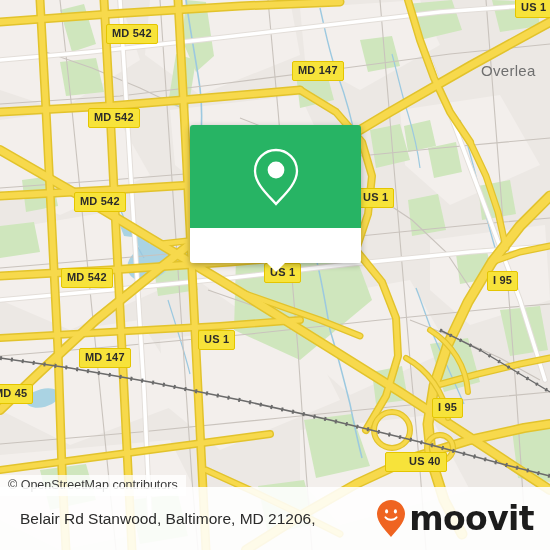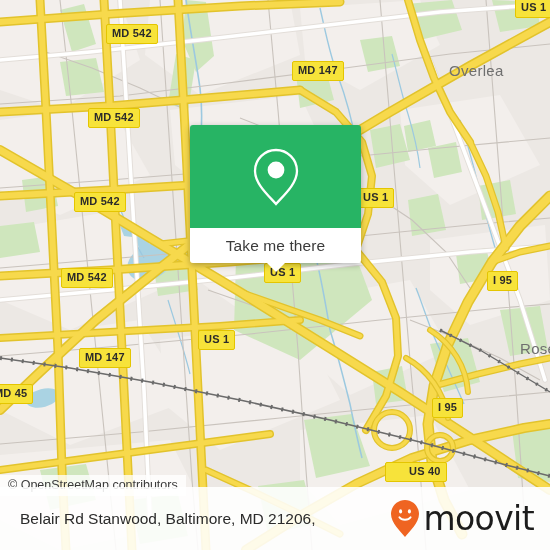--- a/index.html
+++ b/index.html
@@ -39,20 +39,21 @@
     white-space: nowrap;
     text-align: center;
   }
   .place-label {
     position: absolute;
     color: #6f6f6f;
     font-family: "Liberation Sans", sans-serif;
     font-size: 15px;
     white-space: nowrap;
     letter-spacing: 0.3px;
+    margin-left: 32px;
   }
 
   
   #poi-card {
     position: absolute;
     left: 190px; top: 125px;
     width: 171px;
     border-radius: 3px;
     box-shadow: 0 2px 6px rgba(0,0,0,0.30);
     overflow: visible;
@@ -126,21 +127,21 @@
   }
   #footer-address div { white-space: nowrap; }
   #brand-logo {
     display: flex;
     align-items: center;
     gap: 3px;
   }
   #brand-wordmark {
     color: #1c1c1c;
     font-size: 33px;
-    font-weight: normal;
+    font-weight: bold;
     letter-spacing: -0.6px;
     line-height: 1;
     font-family: "DejaVu Sans", sans-serif;
   }
 </style>
 </head>
 <body>
 
 <div id="root">
 
@@ -340,35 +341,34 @@
     <div class="shield" style="left:88px;  top:108px;">MD 542</div>
     <div class="shield" style="left:74px;  top:192px;">MD 542</div>
     <div class="shield" style="left:357px; top:188px;">US 1</div>
     <div class="shield" style="left:61px;  top:268px;">MD 542</div>
     <div class="shield" style="left:264px; top:263px;">US 1</div>
     <div class="shield" style="left:487px; top:271px;">I 95</div>
     <div class="shield" style="left:198px; top:330px;">US 1</div>
     <div class="shield" style="left:79px;  top:348px;">MD 147</div>
     <div class="shield" style="left:-12px; top:384px;">MD 45</div>
     <div class="shield" style="left:432px; top:398px;">I 95</div>
-    <div class="shield" style="left:385px; top:462px;padding-left:23px;">US 40</div>
+    <div class="shield" style="left:385px; top:452px;padding-left:23px;">US 40</div>
 
     <div class="place-label" style="left:449px; top:62px;">Overlea</div>
     <div class="place-label" style="left:520px; top:340px;">Rose</div>
   </div>
 
   <div id="poi-card">
     <div id="card-green">
       <svg width="54" height="62" viewBox="0 0 54 62">
         <path d="M27 4 C15.4 4 6 13.4 6 25 C6 38 20 50 27 58 C34 50 48 38 48 25 C48 13.4 38.6 4 27 4 Z" fill="none" stroke="#ffffff" stroke-width="2.3"></path>
         <circle cx="27" cy="24" r="8.4" fill="#ffffff"></circle>
       </svg>
     </div>
     <div id="card-white">
-      <span id="card-cta">Take me there</span>
       <div id="card-tail"></div>
     </div>
   </div>
 
   <div id="attribution">© OpenStreetMap contributors</div>
 
   <div id="footer">
     <div id="footer-address">
       <div>Belair Rd Stanwood, Baltimore, MD 21206,</div>
     </div>

